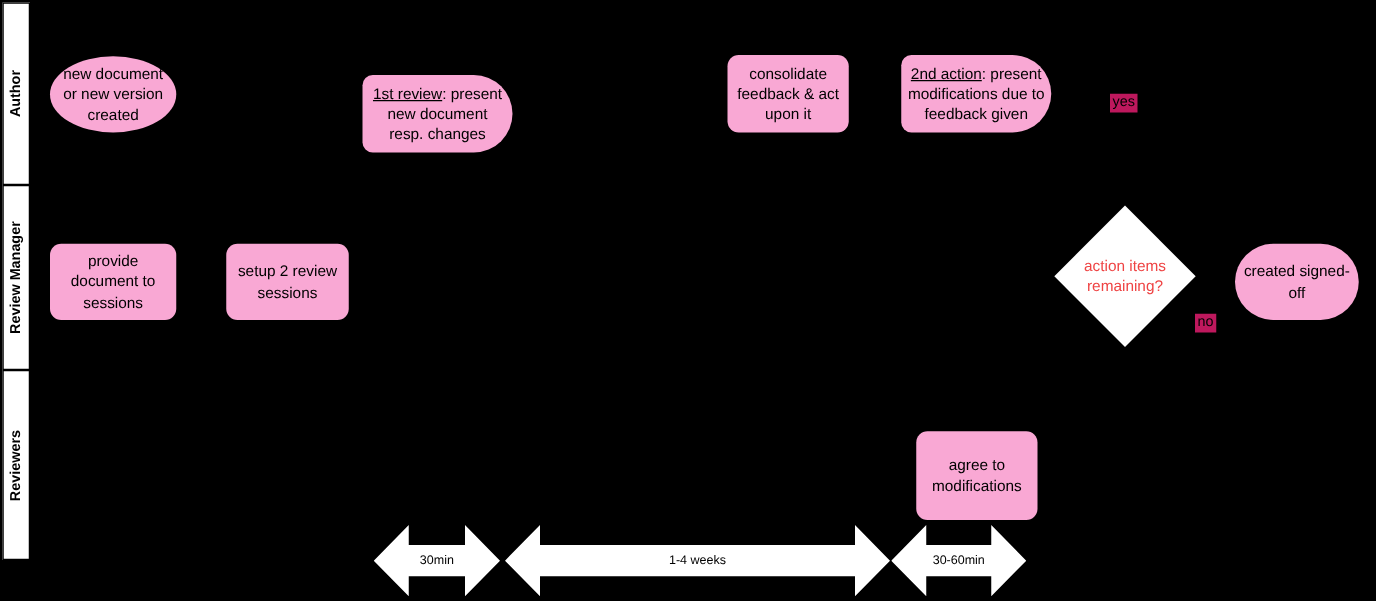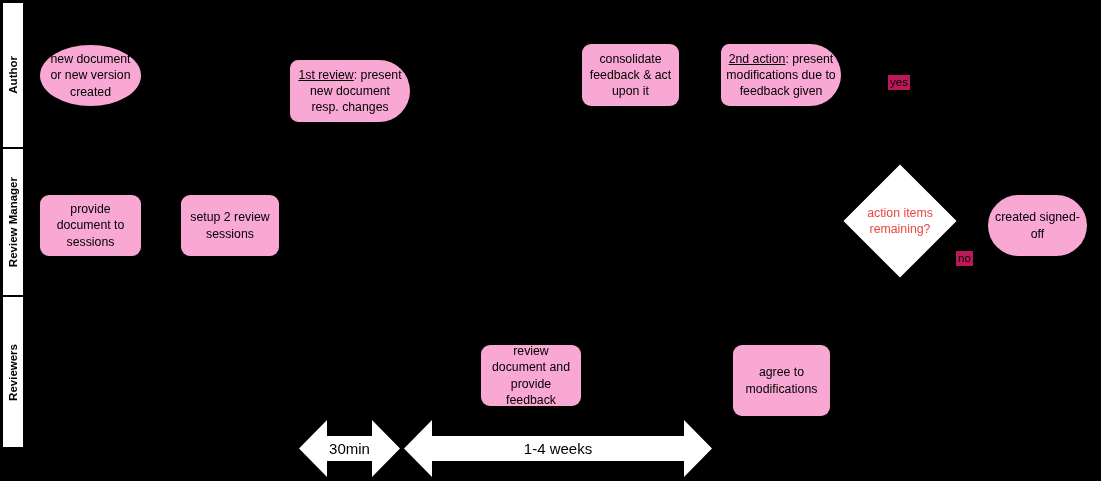--- a/index.html
+++ b/index.html
@@ -107,21 +107,21 @@
   .darrow {
     position: absolute;
   }
   .darrow svg { display: block; }
   .darrow-text {
     position: absolute;
     inset: 0;
     display: flex;
     align-items: center;
     justify-content: center;
-    font-size: 15px;
+    font-size: 10px;
     color: #000000;
     pointer-events: none;
   }
 
   .u { text-decoration: underline; }
 </style>
 </head>
 <body>
 
 <div id="canvas">
@@ -175,23 +175,20 @@
       <span>action items remaining?</span>
     </div>
   </div>
 
   <div class="edge-label" style="left:956px; top:219px;margin-top:32px;">no</div>
 
   <div class="node stadium" style="left:988px; top:195px; width:99px; height:61px;">
     <span>created signed-off</span>
   </div>
 
-  <div class="node rrect" style="left:481px; top:345px; width:100px; height:61px;">
-    <span>review document and provide feedback</span>
-  </div>
 
   <div class="node rrect" style="left:733px; top:345px; width:97px; height:71px;">
     <span>agree to modifications</span>
   </div>
 
   <div class="darrow" style="left:299px; top:420px; width:101px; height:57px;">
     <svg width="101" height="57" viewBox="0 0 101 57" xmlns="http://www.w3.org/2000/svg">
       <polygon points="0,28.5 28,0 28,16 73,16 73,0 101,28.5 73,57 73,41 28,41 28,57" fill="#ffffff"></polygon>
     </svg>
     <div class="darrow-text">
@@ -201,14 +198,22 @@
 
   <div class="darrow" style="left:404px; top:420px; width:308px; height:57px;">
     <svg width="308" height="57" viewBox="0 0 308 57" xmlns="http://www.w3.org/2000/svg">
       <polygon points="0,28.5 28,0 28,16 280,16 280,0 308,28.5 280,57 280,41 28,41 28,57" fill="#ffffff"></polygon>
     </svg>
     <div class="darrow-text">
       <span>1-4 weeks</span>
     </div>
   </div>
 
+  <div class="darrow" style="left:713px; top:420px; width:108px; height:57px;">
+    <svg width="108" height="57" viewBox="0 0 108 57" xmlns="http://www.w3.org/2000/svg">
+      <polygon points="0,28.5 28,0 28,16 80,16 80,0 108,28.5 80,57 80,41 28,41 28,57" fill="#ffffff"></polygon>
+    </svg>
+    <div class="darrow-text">
+      <span>30-60min</span>
+    </div>
+  </div>
 
 </div>
 
 </body></html>

